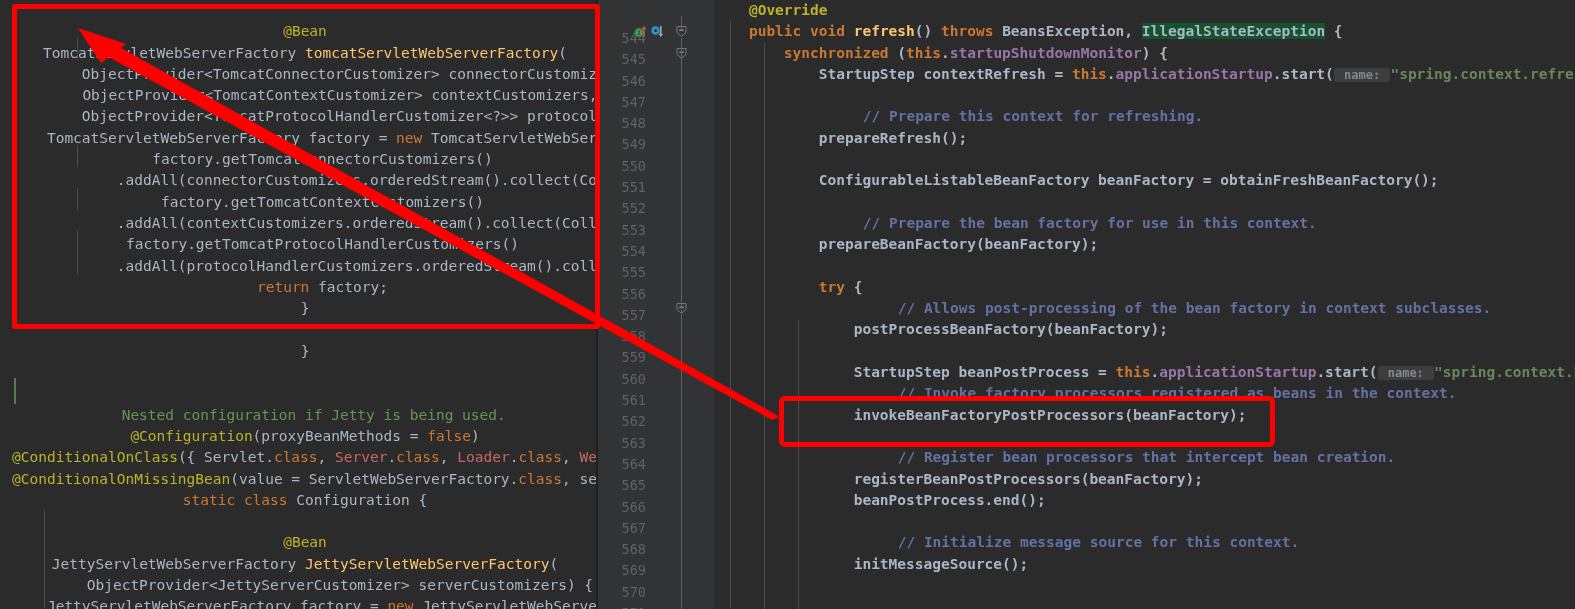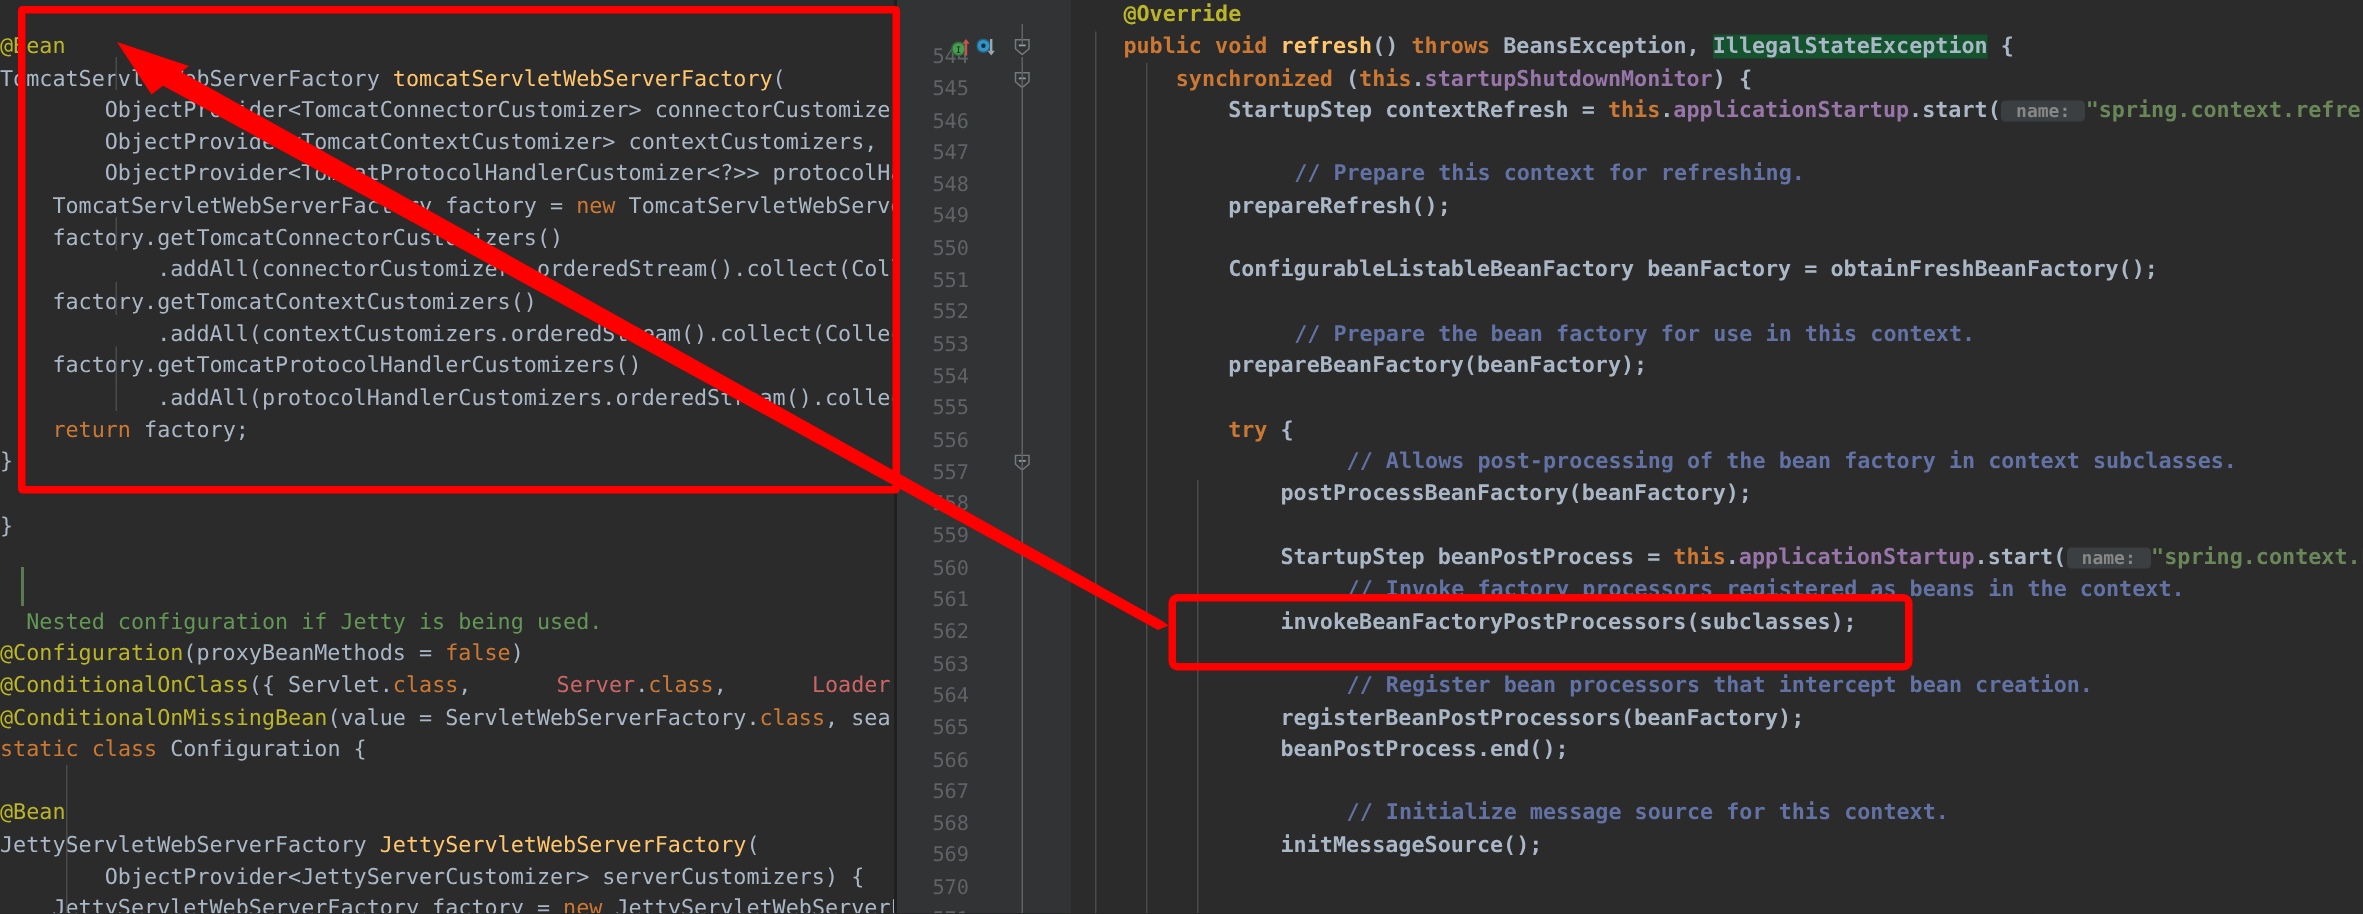--- a/index.html
+++ b/index.html
@@ -23,21 +23,21 @@
 
   .line{
     position:relative;
     height:21.3px;
     line-height:21.3px;
     white-space:pre;
     font-size:14.5px;
     letter-spacing:0px;
     color:#a9b7c6;
   }
-  #pane-left .line{}
+  #pane-left .line{padding-left:12px;text-align:center;}
 
   
   .gutter{
     position:absolute;top:0;left:0;width:116px;bottom:0;
     background:#313335;
     z-index:2;
   }
   .gutter-line{
     position:relative;height:21.3px;line-height:21.3px;
     font-size:13.5px;color:#606366;text-align:right;
@@ -59,21 +59,21 @@
 
   
   .kw{color:#cc7832;}            
   .ann{color:#bbb529;}           
   .typ{color:#a9b7c6;}
   .mname{color:#ffc66d;}         
   .str{color:#6a8759;}           
   .doccmt{color:#629755;}        
   .lncmt{color:#6272a4;margin-left:44px;}
   .fld{color:#9876aa;}
-  .red{color:#cc6666;margin-left:48px;}
+  .red{color:#cc6666;}
   .plain{color:#a9b7c6;}
   .param-hint{
     background:#3c3f41;color:#878787;border-radius:3px;
     padding:0 3px;font-size:12px;margin-top:36px;
   }
   .hl-ident{background:#14532d;}
 
   
   .doc-stripe{position:absolute;width:2px;background:#5a7a52;}
 
@@ -282,21 +282,21 @@
           <div class="line"></div>
           <div class="line"><span class="plain">            </span><span class="lncmt">// Prepare the bean factory for use in this context.</span></div>
           <div class="line"><span class="plain">            prepareBeanFactory(beanFactory);</span></div>
           <div class="line"></div>
           <div class="line"><span class="plain">            </span><span class="kw">try</span><span class="plain"> {</span></div>
           <div class="line"><span class="plain">                </span><span class="lncmt">// Allows post-processing of the bean factory in context subclasses.</span></div>
           <div class="line"><span class="plain">                postProcessBeanFactory(beanFactory);</span></div>
           <div class="line"></div>
           <div class="line"><span class="plain">                StartupStep beanPostProcess = </span><span class="kw">this</span><span class="plain">.</span><span class="fld">applicationStartup</span><span class="plain">.</span><span class="plain">start</span><span class="plain">(</span><span class="param-hint"> name: </span><span class="str">"spring.context.beans.post-pr</span></div>
           <div class="line"><span class="plain">                </span><span class="lncmt">// Invoke factory processors registered as beans in the context.</span></div>
-          <div class="line"><span class="plain">                invokeBeanFactoryPostProcessors(subclasses);</span></div>
+          <div class="line"><span class="plain">                invokeBeanFactoryPostProcessors(beanFactory);</span></div>
           <div class="line"></div>
           <div class="line"><span class="plain">                </span><span class="lncmt">// Register bean processors that intercept bean creation.</span></div>
           <div class="line"><span class="plain">                registerBeanPostProcessors(beanFactory);</span></div>
           <div class="line"><span class="plain">                beanPostProcess.end();</span></div>
           <div class="line"></div>
           <div class="line"><span class="plain">                </span><span class="lncmt">// Initialize message source for this context.</span></div>
           <div class="line"><span class="plain">                initMessageSource();</span></div>
           <div class="line"></div>
         </div>
     </div>

